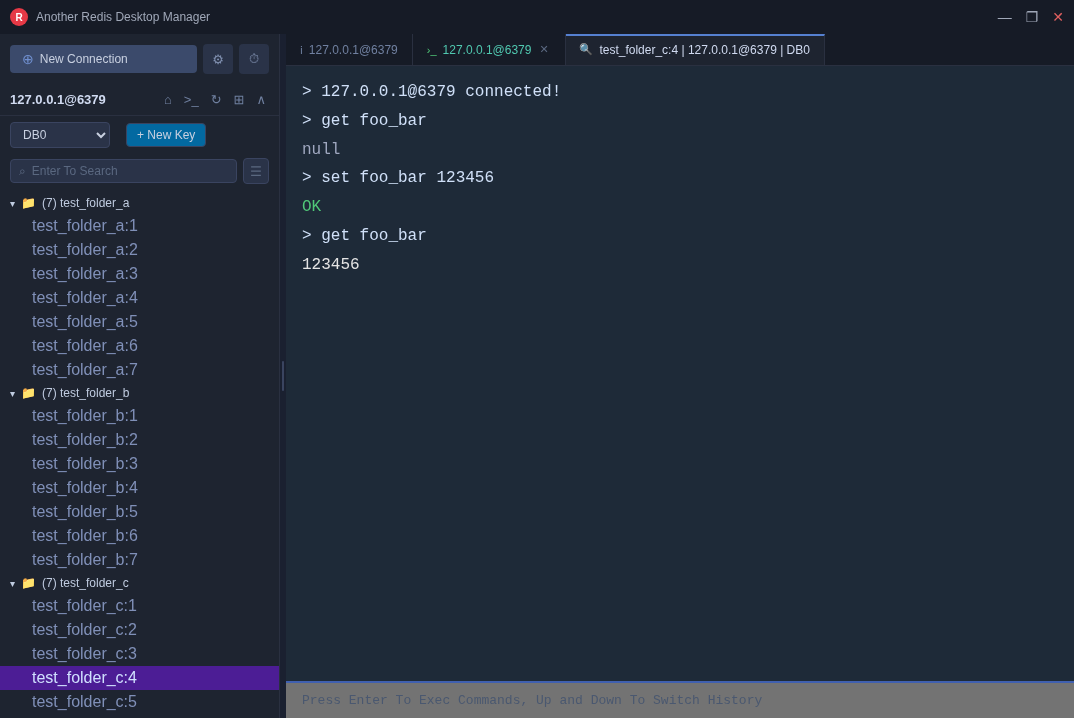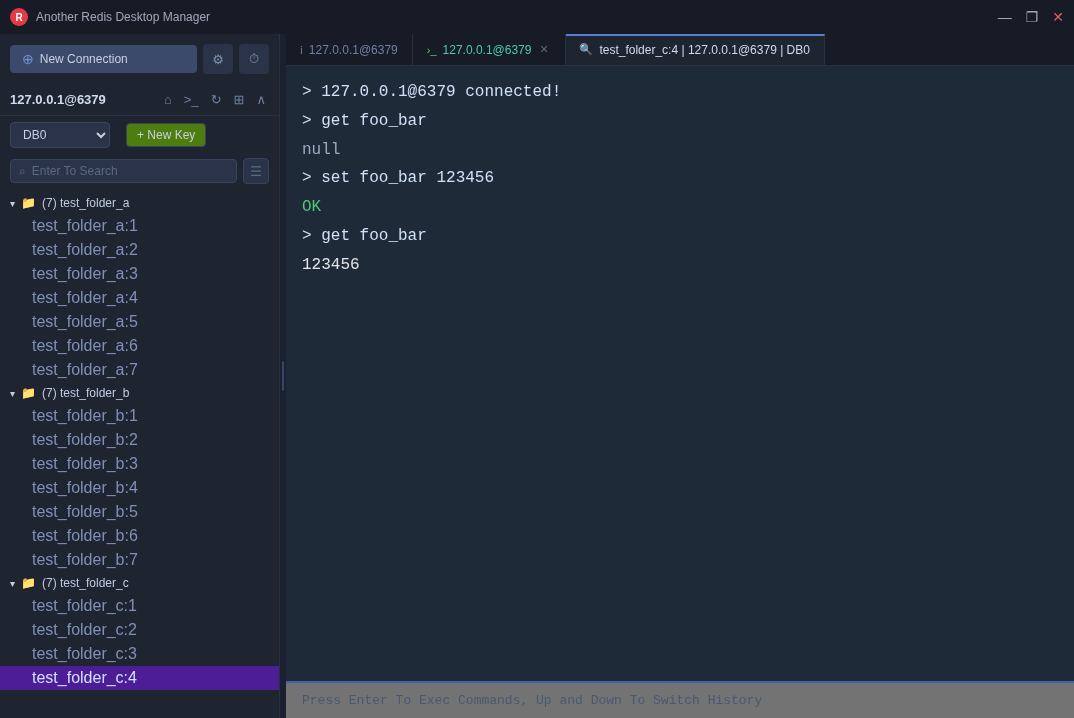--- a/index.html
+++ b/index.html
@@ -153,21 +153,21 @@
       background: #2a3348;
       border: 1px solid #3a4460;
       color: #c8d0e0;
       padding: 4px 8px;
       border-radius: 4px;
       font-size: 12px;
       cursor: pointer;
       width: 100px;
     }
     .new-key-btn {
-      background: #4d7c0f;
+      background: #0369a1;
       border: 1px solid #3a4460;
       color: #c8d0e0;
       padding: 4px 10px;
       border-radius: 4px;
       font-size: 12px;
       cursor: pointer;
       display: flex;
       align-items: center;
       gap: 4px;
     }
@@ -438,20 +438,21 @@
 
       <div class="folder-item">
         <span style="font-size:10px;">▾</span>
         <span class="folder-icon">📁</span>
         <span class="folder-label">(7) test_folder_c</span>
       </div>
       <div class="key-item">test_folder_c:1</div>
       <div class="key-item">test_folder_c:2</div>
       <div class="key-item">test_folder_c:3</div>
       <div class="key-item active">test_folder_c:4</div>
+      <div class="key-item">test_folder_c:5</div>
     </div>
 
   </div>
 
   <div class="resizer"></div>
 
   <div class="right-panel">
 
     <div class="tabs-bar">
 

